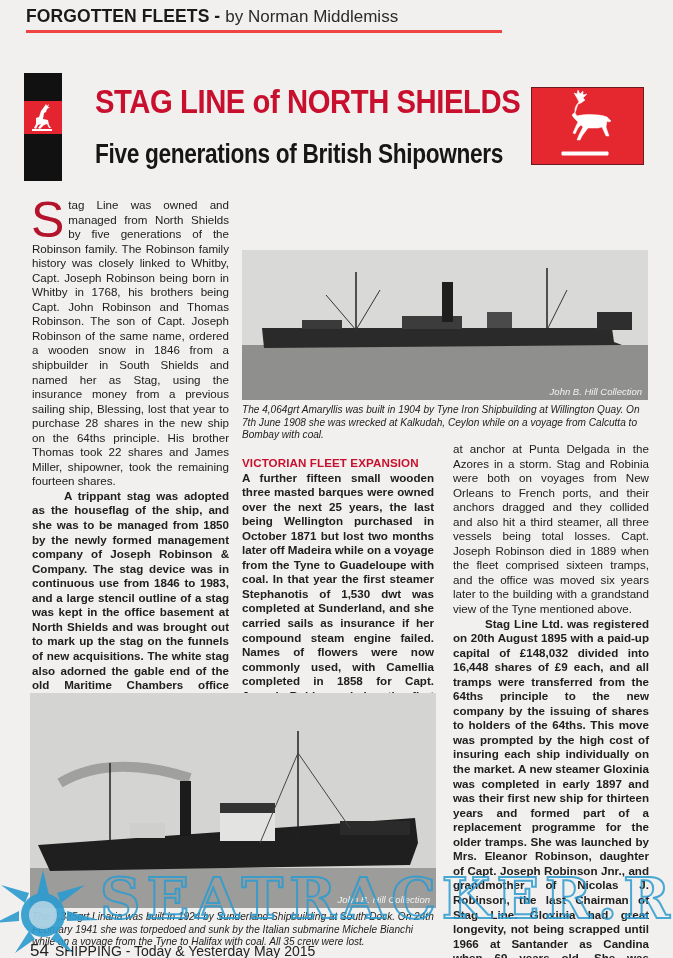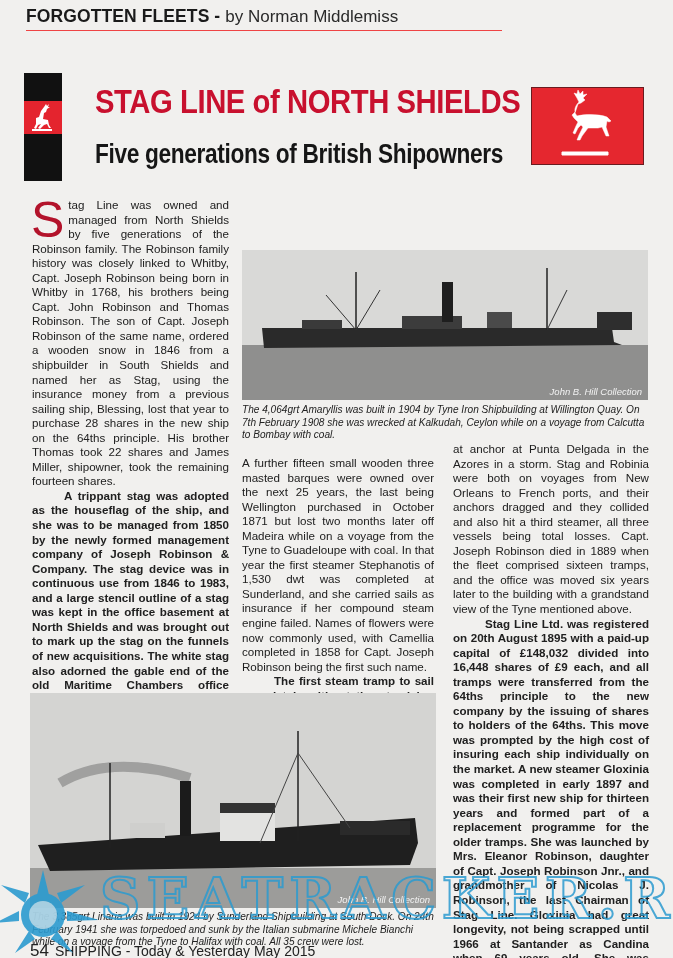--- a/index.html
+++ b/index.html
@@ -3,21 +3,21 @@
 <meta charset="utf-8">
 <style>
   html, body { margin:0; padding:0; }
   body {
     width:673px; height:958px; overflow:hidden; position:relative;
     background:#f1f0ee; color:#1f1f1f;
     font-family:"Liberation Sans", sans-serif;
   }
   .abs { position:absolute; }
   
-  .top-header { left:26px; top:6px; width:476px; height:24px; border-bottom:1px solid #ef4444; }
+  .top-header { left:26px; top:6px; width:476px; height:24px; border-bottom:3px solid #ef4444; }
   .top-header .series { font-weight:bold; font-size:17.5px; color:#1a1a1a; letter-spacing:0.1px; }
   .top-header .byline { font-size:17px; color:#2a2a2a; }
   
   .flag-bar { left:24px; top:73px; width:38px; height:108px; background:#111; }
   .flag-bar .red { position:absolute; left:0; top:28px; width:38px; height:33px; background:#e4242e; }
   .right-flag { left:531px; top:87px; width:111px; height:76px; background:#e5272f; border:1px solid #6a1b1f; }
   .title-main { left:95px; top:82px; font-family:"Liberation Sans", sans-serif; font-weight:bold; font-size:34px; color:#c8102e; letter-spacing:-0.5px; transform:scaleX(0.86); transform-origin:left top; white-space:nowrap; }
   .title-sub { left:95px; top:139px; font-weight:bold; font-size:27px; color:#161616; letter-spacing:-0.4px; transform:scaleX(0.84); transform-origin:left top; white-space:nowrap; }
   
   .col { font-size:11.6px; line-height:14.55px; text-align:justify; color:#202020; }
@@ -89,23 +89,24 @@
     <rect x="245" y="62" width="25" height="16" fill="#4a4a4a"></rect>
     <rect x="355" y="62" width="35" height="18" fill="#2e2e2e"></rect>
     <line x1="114" y1="22" x2="114" y2="80" stroke="#222" stroke-width="1.5"></line>
     <line x1="305" y1="18" x2="305" y2="80" stroke="#222" stroke-width="1.5"></line>
     <line x1="84" y1="45" x2="114" y2="80" stroke="#333"></line>
     <line x1="138" y1="40" x2="114" y2="80" stroke="#333"></line>
     <line x1="325" y1="40" x2="305" y2="80" stroke="#333"></line>
   </svg>
   <span class="credit">John B. Hill Collection</span>
 </div>
-<div class="abs caption cap1">The 4,064grt Amaryllis was built in 1904 by Tyne Iron Shipbuilding at Willington Quay. On 7th February 1908 she was wrecked at Kalkudah, Ceylon while on a voyage from Calcutta to Bombay with coal.</div>
+<div class="abs caption cap1">The 4,064grt Amaryllis was built in 1904 by Tyne Iron Shipbuilding at Willington Quay. On 7th June 1908 she was wrecked at Kalkudah, Ceylon while on a voyage from Calcutta to Bombay with coal.</div>
 
 <div class="abs col col2">
+  <p class="section-head">VICTORIAN FLEET EXPANSION</p>
   <p style="text-indent:0">A further fifteen small wooden three masted barques were owned over the next 25 years, the last being Wellington purchased in October 1871 but lost two months later off Madeira while on a voyage from the Tyne to Guadeloupe with coal. In that year the first steamer Stephanotis of 1,530 dwt was completed at Sunderland, and she carried sails as insurance if her compound steam engine failed. Names of flowers were now commonly used, with Camellia completed in 1858 for Capt. Joseph Robinson being the first such name.</p>
   <p>The first steam tramp to sail completely without the steadying effect of sails was Amy Dora built in 1875 of 2,500 dwt, and by 1879 there were no sailing ships left in the fleet of eleven steamers. In October, 1880, two tramps were lost while</p>
 </div>
 
 <div class="abs col col3">
   <p>at anchor at Punta Delgada in the Azores in a storm. Stag and Robinia were both on voyages from New Orleans to French ports, and their anchors dragged and they collided and also hit a third steamer, all three vessels being total losses. Capt. Joseph Robinson died in 1889 when the fleet comprised sixteen tramps, and the office was moved six years later to the building with a grandstand view of the Tyne mentioned above.</p>
   <p>Stag Line Ltd. was registered on 20th August 1895 with a paid-up capital of £148,032 divided into 16,448 shares of £9 each, and all tramps were transferred from the 64ths principle to the new company by the issuing of shares to holders of the 64ths. This move was prompted by the high cost of insuring each ship individually on the market. A new steamer Gloxinia was completed in early 1897 and was their first new ship for thirteen years and formed part of a replacement programme for the older tramps. She was launched by Mrs. Eleanor Robinson, daughter of Capt. Joseph Robinson Jnr., and grandmother of Nicolas J. Robinson, the last Chairman of Stag Line. Gloxinia had great longevity, not being scrapped until 1966 at Santander as Candina when 69 years old. She was followed by three more steamers, Clematis, Begonia and Zinnia, from the same yard of Tyne Iron Shipbuilding Co. Ltd. on the north bank of the Tyne at Willington Quay.</p>
 
 </div>
 

